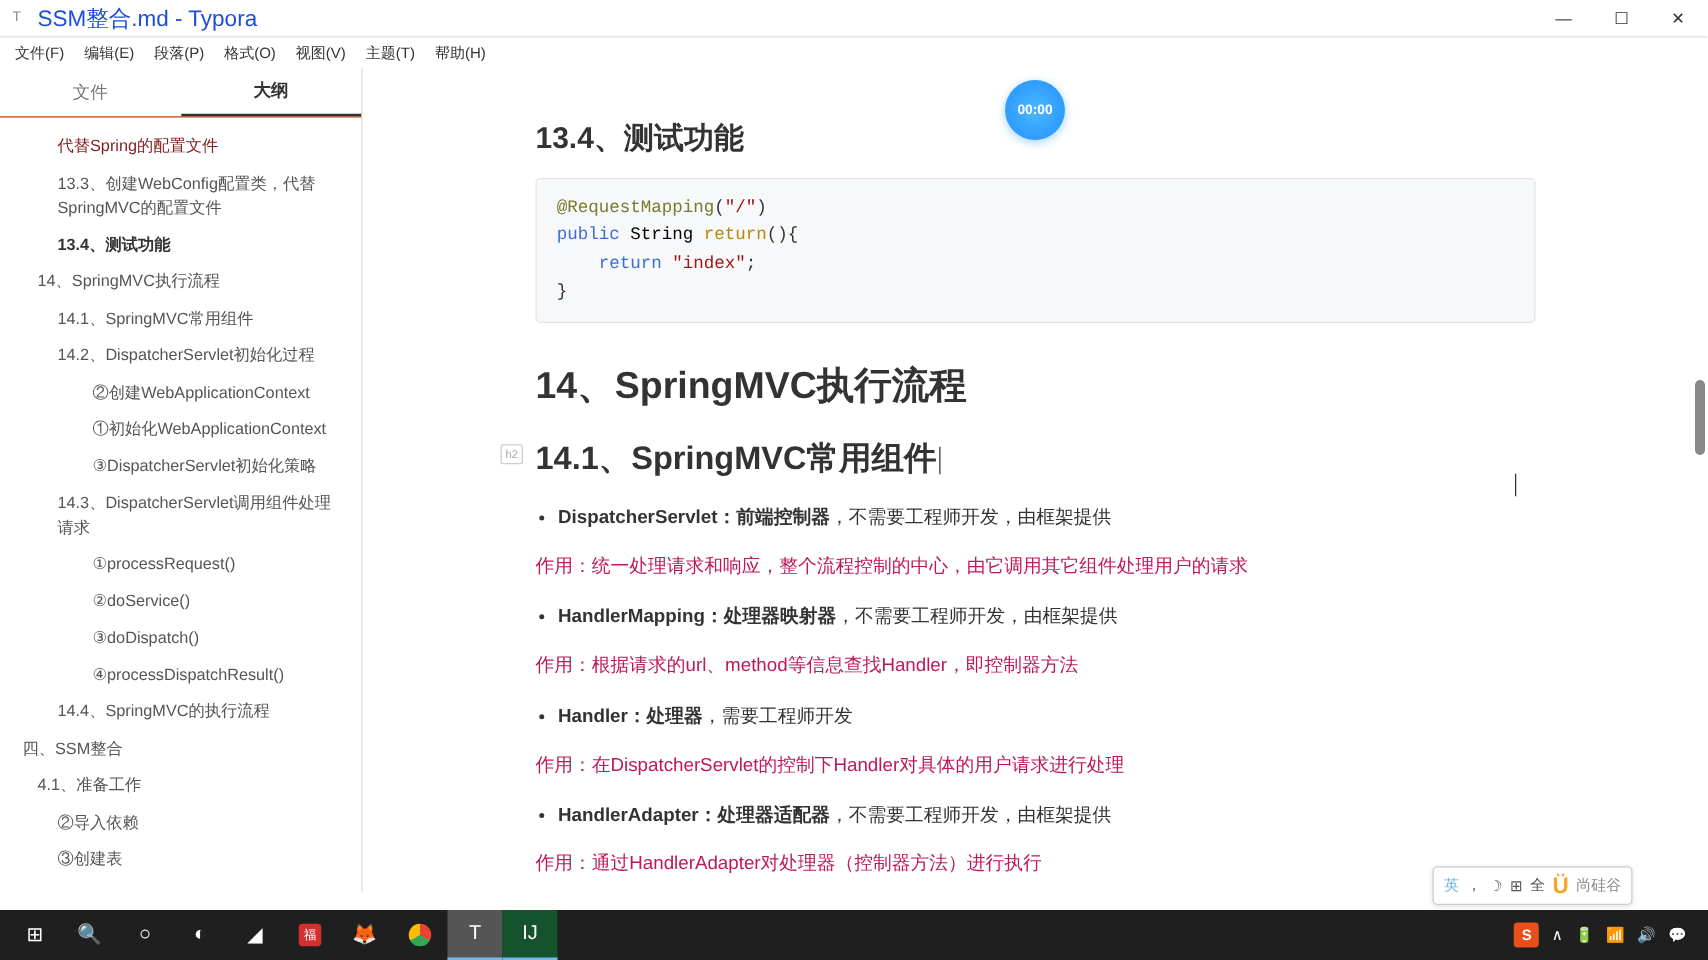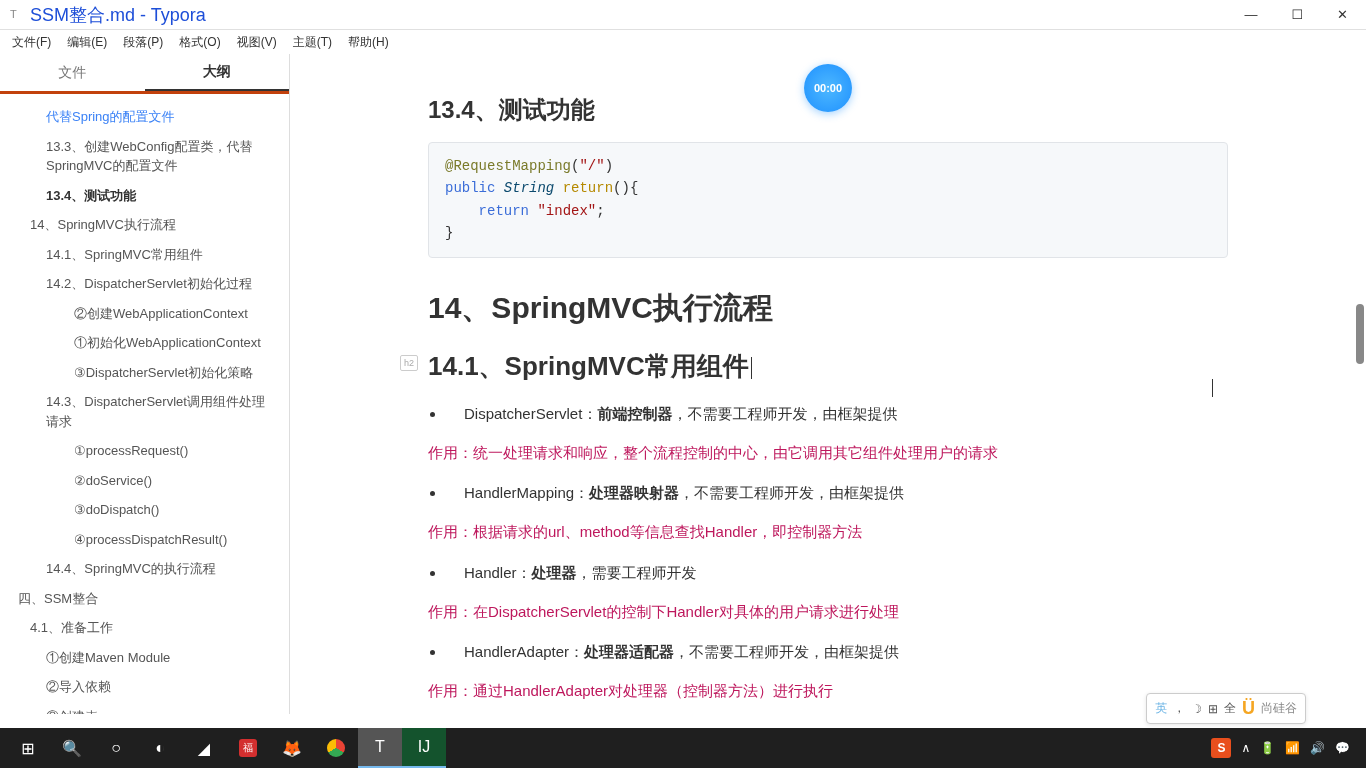--- a/index.html
+++ b/index.html
@@ -10,53 +10,53 @@
 .titlebar .title { font-size: 18px; color: #1d4ed8; flex: 1; }
 .titlebar .win-controls { display: flex; gap: 18px; }
 .titlebar .win-controls span { font-size: 13px; color: #333; cursor: pointer; padding: 4px 8px; }
 
 .menubar { height: 24px; display: flex; align-items: center; padding: 0 6px; gap: 4px; font-size: 12px; color: #333; }
 .menubar .menu-item { padding: 2px 6px; cursor: pointer; }
 
 .main { display: flex; height: 660px; }
 
 .sidebar { width: 290px; border-right: 1px solid #ddd; display: flex; flex-direction: column; background: #fff; }
-.sidebar-tabs { display: flex; height: 40px; border-bottom: 3px solid #c2410c; }
+.sidebar-tabs { display: flex; height: 40px; border-bottom: 1px solid #c2410c; }
 .sidebar-tab { flex: 1; display: flex; align-items: center; justify-content: center; font-size: 14px; cursor: pointer; color: #777; }
 .sidebar-tab.active { color: #333; font-weight: bold; border-bottom: 2px solid #333; }
 
 .outline { flex: 1; overflow-y: auto; padding: 8px 0; font-size: 13px; color: #555; }
 .outline .item { padding: 5px 14px 5px 14px; cursor: pointer; line-height: 1.5; }
 .outline .item.bold { font-weight: bold; color: #333; }
 .outline .lvl1 { padding-left: 30px; }
 .outline .lvl2 { padding-left: 46px; }
 .outline .lvl3 { padding-left: 46px; }
 .outline .lvl4 { padding-left: 74px; }
-.outline .top-cut { padding-left: 46px; color: #3b82f6; }
+.outline .top-cut { padding-left: 46px; color: #7f1d1d; }
 
 .content-wrap { flex: 1; position: relative; overflow: hidden; }
 .content { width: 100%; height: 100%; overflow-y: auto; padding: 0 40px 20px 40px; position: relative; }
 .content-inner { max-width: 800px; margin: 0 auto; padding: 20px 0; }
 
 .timer-badge { position: absolute; top: 10px; left: 50%; transform: translateX(-50%); width: 48px; height: 48px; border-radius: 50%; background: radial-gradient(circle, #4db8ff 0%, #1e90ff 100%); color: #fff; display: flex; align-items: center; justify-content: center; font-size: 11px; font-weight: bold; box-shadow: 0 2px 8px rgba(30,144,255,0.4); z-index: 10; }
 
 h2.doc-h2 { font-size: 24px; font-weight: bold; color: #333; margin: 20px 0 16px 0; }
 h1.doc-h1 { font-size: 30px; font-weight: bold; color: #333; margin: 30px 0 20px 0; }
 h2.doc-h2b { font-size: 26px; font-weight: bold; color: #333; margin: 20px 0 18px 0; }
 
 .codeblock { background: #f6f8fa; border: 1px solid #e1e4e8; border-radius: 4px; padding: 12px 16px; font-family: "Consolas", "Courier New", monospace; font-size: 14px; line-height: 1.6; color: #333; margin: 12px 0 24px 0; white-space: pre; }
 .codeblock .anno { color: #7a7a2a; }
 .codeblock .kw { color: #3b6dd8; }
-.codeblock .type { color: #0c4a6e; font-style: italic; }
+.codeblock .type { color: #000000; }
 .codeblock .fn { color: #b58900; }
 .codeblock .str { color: #a31515; }
 
 .bullet-list { margin: 16px 0 0 18px; }
 .bullet-list li { list-style: disc; margin: 14px 0; font-size: 15px; color: #333; line-height: 1.6; }
-.bullet-list li .term { font-weight: normal; margin-left: 18px; }
+.bullet-list li .term { font-weight: bold; }
 .bullet-list li .def { font-weight: bold; }
 .bullet-list li .rest { font-weight: normal; }
 p.usage { font-size: 15px; color: #be185d; margin: 12px 0; line-height: 1.7; }
 
 .cursor-caret { display: inline-block; width: 1px; height: 22px; background: #333; vertical-align: middle; margin-left: 2px; }
 
 .h2-gutter { position: relative; }
 .h-indicator { position: absolute; left: -28px; top: 6px; width: 18px; height: 16px; border: 1px solid #ccc; border-radius: 2px; font-size: 9px; color: #aaa; display: flex; align-items: center; justify-content: center; }
 
 .bottom-status { position: absolute; bottom: 0; left: 290px; right: 0; height: 28px; display: flex; align-items: center; padding: 0 10px; gap: 14px; color: #999; font-size: 13px; background: #fff; }
@@ -125,21 +125,20 @@
       <div class="item lvl4">①初始化WebApplicationContext</div>
       <div class="item lvl4">③DispatcherServlet初始化策略</div>
       <div class="item lvl2">14.3、DispatcherServlet调用组件处理请求</div>
       <div class="item lvl4">①processRequest()</div>
       <div class="item lvl4">②doService()</div>
       <div class="item lvl4">③doDispatch()</div>
       <div class="item lvl4">④processDispatchResult()</div>
       <div class="item lvl2">14.4、SpringMVC的执行流程</div>
       <div class="item" style="padding-left:18px;">四、SSM整合</div>
       <div class="item lvl1">4.1、准备工作</div>
-      <div class="item lvl3">①创建Maven Module</div>
       <div class="item lvl3">②导入依赖</div>
       <div class="item lvl3">③创建表</div>
 
     </div>
   </div>
 
   <div class="content-wrap">
     <div class="timer-badge">00:00</div>
     <div class="scrollbar-stub"></div>
 

